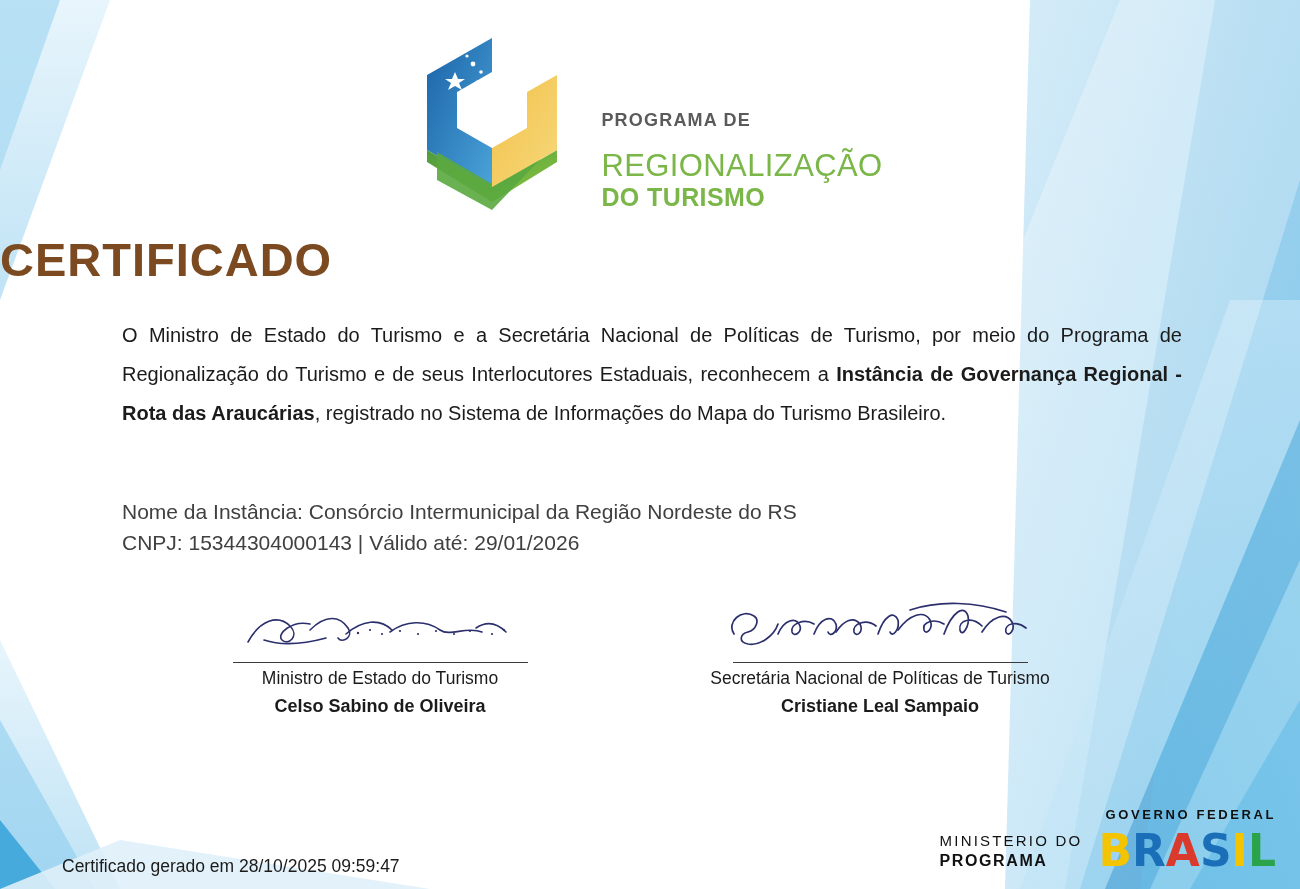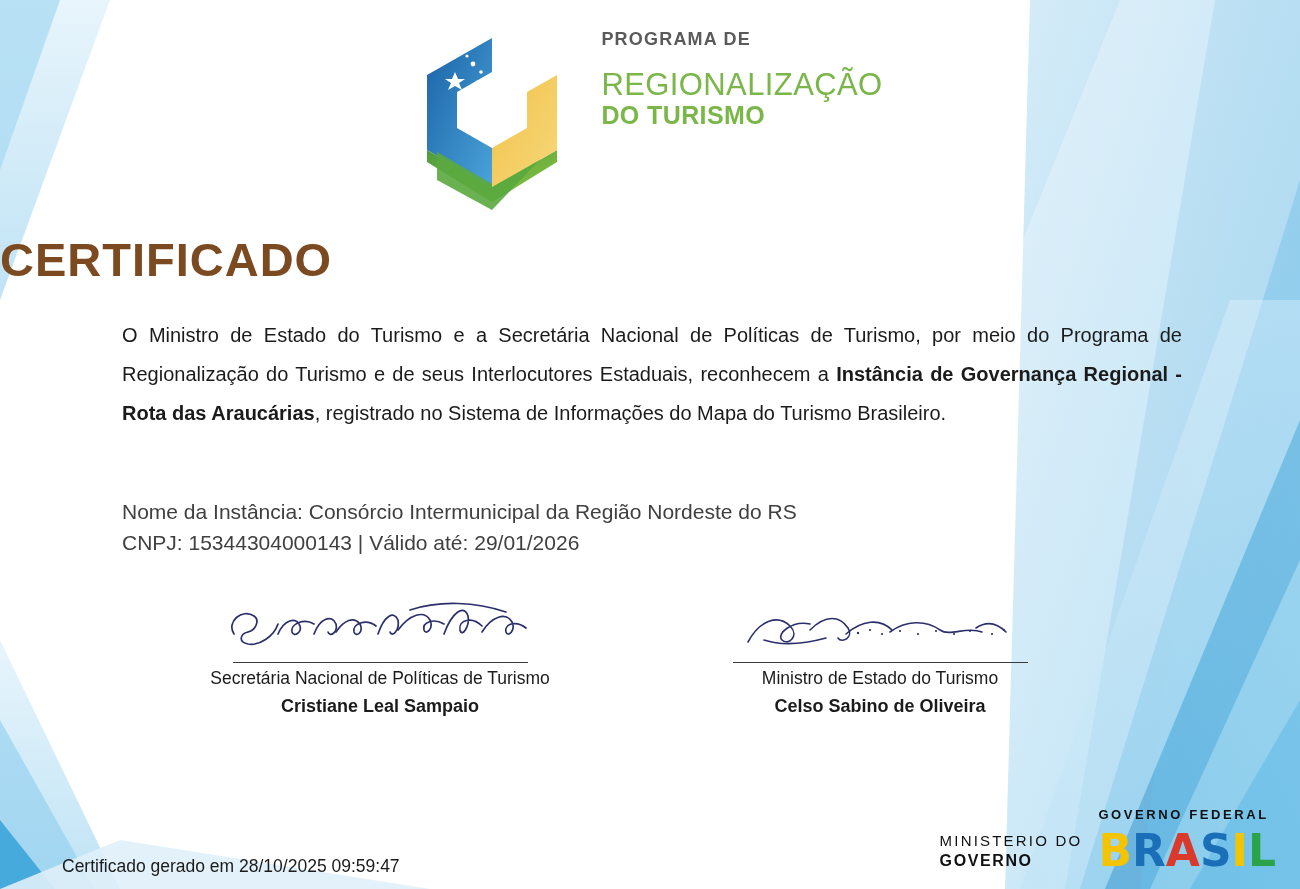--- a/index.html
+++ b/index.html
@@ -28,21 +28,21 @@
 
   
   .logo-block {
     position: absolute;
     left: 0; right: 0;
     top: 30px;
     display: flex;
     justify-content: center;
     align-items: center;
   }
-  .logo-inner { display: flex; align-items: flex-start; gap: 34px; }
+  .logo-inner { display: flex; align-items: flex-end; gap: 34px; }
   .logo-mark { width: 150px; height: 180px; }
   .logo-text { line-height: 1.05; }
   .logo-text .l1 {
     font-size: 18px;
     font-weight: bold;
     color: #5a5a5a;
     letter-spacing: 1.2px;
   }
   .logo-text .l2 {
     font-size: 31px;
@@ -139,21 +139,21 @@
     align-items: flex-end;
     gap: 16px;
   }
   .ministry {
     text-align: left;
     line-height: 1.25;
     color: #111;
   }
   .ministry .m1 { font-size: 15px; letter-spacing: 2.2px; }
   .ministry .m2 { font-size: 16px; letter-spacing: 1.6px; font-weight: bold; }
-  .brasil { text-align: left; }
+  .brasil { text-align: right; }
   .brasil .gf {
     font-size: 13px;
     letter-spacing: 2.6px;
     font-weight: bold;
     color: #111;
     margin-bottom: 3px;
   }
   .brasil-word { display: flex; align-items: flex-end; height: 46px; }
   .brasil-word span {
     font-size: 44px;
@@ -266,76 +266,76 @@
 
   <div class="meta-block">
     <div>Nome da Instância: Consórcio Intermunicipal da Região Nordeste do RS</div>
     <div>CNPJ: 15344304000143 | Válido até: 29/01/2026</div>
   </div>
 
   <div class="sign-area">
 
     <div class="sign-col">
       <div class="sign-img">
+        <svg width="300" height="70" viewBox="0 0 300 70" xmlns="http://www.w3.org/2000/svg">
+          <g stroke="#2b2f6b" fill="none" stroke-width="1.6" stroke-linecap="round">
+            <path d="M18 52 C30 30, 48 24, 60 36 C70 46, 58 56, 52 50 C46 44, 62 30, 80 34"></path>
+            <path d="M80 40 C96 24, 110 26, 118 38 C124 47, 112 54, 108 48"></path>
+            <path d="M116 44 C132 30, 150 28, 162 40"></path>
+            <path d="M160 42 C176 30, 196 30, 210 40 C220 47, 236 36, 252 42"></path>
+            <path d="M246 38 C258 30, 268 34, 276 42"></path>
+            <path d="M34 50 C52 56, 74 54, 96 48"></path>
+          </g>
+          <g fill="#2b2f6b">
+            <circle cx="128" cy="43" r="1.2"></circle>
+              <circle cx="140" cy="40" r="1.1"></circle>
+            <circle cx="152" cy="44" r="1.1"></circle>
+              <circle cx="170" cy="41" r="1.1"></circle>
+            <circle cx="188" cy="44" r="1.1"></circle>
+              <circle cx="206" cy="41" r="1.1"></circle>
+            <circle cx="224" cy="44" r="1.1"></circle>
+              <circle cx="240" cy="41" r="1.1"></circle>
+            <circle cx="262" cy="44" r="1.1"></circle>
+              <circle cx="274" cy="40" r="1.1"></circle>
+          </g>
+        </svg>
+      </div>
+      <div class="sign-rule"></div>
+      <div class="sign-role">Ministro de Estado do Turismo</div>
+      <div class="sign-name">Celso Sabino de Oliveira</div>
+    </div>
+
+    <div class="sign-col">
+      <div class="sign-img">
         <svg width="320" height="70" viewBox="0 0 320 70" xmlns="http://www.w3.org/2000/svg">
           <g stroke="#2b2f6b" fill="none" stroke-width="1.7" stroke-linecap="round">
             <path d="M14 44 C6 32, 22 18, 34 26 C40 30, 36 40, 28 42 C20 44, 18 52, 28 54 C40 56, 54 46, 58 34"></path>
             <path d="M58 44 C64 30, 76 26, 80 36 C82 42, 74 48, 72 42 C70 34, 84 28, 94 34"></path>
             <path d="M94 44 C100 28, 112 24, 116 34 C118 42, 110 48, 108 42"></path>
             <path d="M116 42 C124 30, 134 26, 140 34 C144 42, 136 48, 134 42 C132 34, 146 28, 156 36"></path>
             <path d="M158 44 C164 26, 174 20, 178 30 C180 40, 172 48, 170 42"></path>
             <path d="M178 40 C190 24, 204 20, 210 30 C214 38, 206 46, 204 40 C202 32, 214 28, 224 34"></path>
             <path d="M224 44 C232 22, 244 14, 248 26 C250 36, 242 48, 240 40 C238 30, 252 26, 262 36"></path>
             <path d="M262 42 C272 26, 286 22, 292 32 C296 40, 288 48, 286 42 C284 34, 296 30, 306 38"></path>
             <path d="M190 20 C220 10, 256 12, 286 22"></path>
           </g>
         </svg>
       </div>
       <div class="sign-rule"></div>
       <div class="sign-role">Secretária Nacional de Políticas de Turismo</div>
       <div class="sign-name">Cristiane Leal Sampaio</div>
     </div>
-
-    <div class="sign-col">
-      <div class="sign-img">
-        <svg width="300" height="70" viewBox="0 0 300 70" xmlns="http://www.w3.org/2000/svg">
-          <g stroke="#2b2f6b" fill="none" stroke-width="1.6" stroke-linecap="round">
-            <path d="M18 52 C30 30, 48 24, 60 36 C70 46, 58 56, 52 50 C46 44, 62 30, 80 34"></path>
-            <path d="M80 40 C96 24, 110 26, 118 38 C124 47, 112 54, 108 48"></path>
-            <path d="M116 44 C132 30, 150 28, 162 40"></path>
-            <path d="M160 42 C176 30, 196 30, 210 40 C220 47, 236 36, 252 42"></path>
-            <path d="M246 38 C258 30, 268 34, 276 42"></path>
-            <path d="M34 50 C52 56, 74 54, 96 48"></path>
-          </g>
-          <g fill="#2b2f6b">
-            <circle cx="128" cy="43" r="1.2"></circle>
-              <circle cx="140" cy="40" r="1.1"></circle>
-            <circle cx="152" cy="44" r="1.1"></circle>
-              <circle cx="170" cy="41" r="1.1"></circle>
-            <circle cx="188" cy="44" r="1.1"></circle>
-              <circle cx="206" cy="41" r="1.1"></circle>
-            <circle cx="224" cy="44" r="1.1"></circle>
-              <circle cx="240" cy="41" r="1.1"></circle>
-            <circle cx="262" cy="44" r="1.1"></circle>
-              <circle cx="274" cy="40" r="1.1"></circle>
-          </g>
-        </svg>
-      </div>
-      <div class="sign-rule"></div>
-      <div class="sign-role">Ministro de Estado do Turismo</div>
-      <div class="sign-name">Celso Sabino de Oliveira</div>
-    </div>
   </div>
 
   <div class="footer-note">Certificado gerado em 28/10/2025 09:59:47</div>
 
   <div class="gov-block">
     <div class="ministry">
       <div class="m1">MINISTERIO DO</div>
-      <div class="m2">GOVERNO</div>
+      <div class="m2">PROGRAMA</div>
     </div>
     <div class="brasil">
       <div class="gf">GOVERNO FEDERAL</div>
       <div class="brasil-word">
         <span style="color:#f5c400">B</span>
         <span style="color:#1b6fb8">R</span>
         <span style="color:#d93a2b">A</span>
         <span style="color:#1b6fb8">S</span>
         <span style="color:#f5c400">I</span>
         <span style="color:#2aa34a">L</span>

